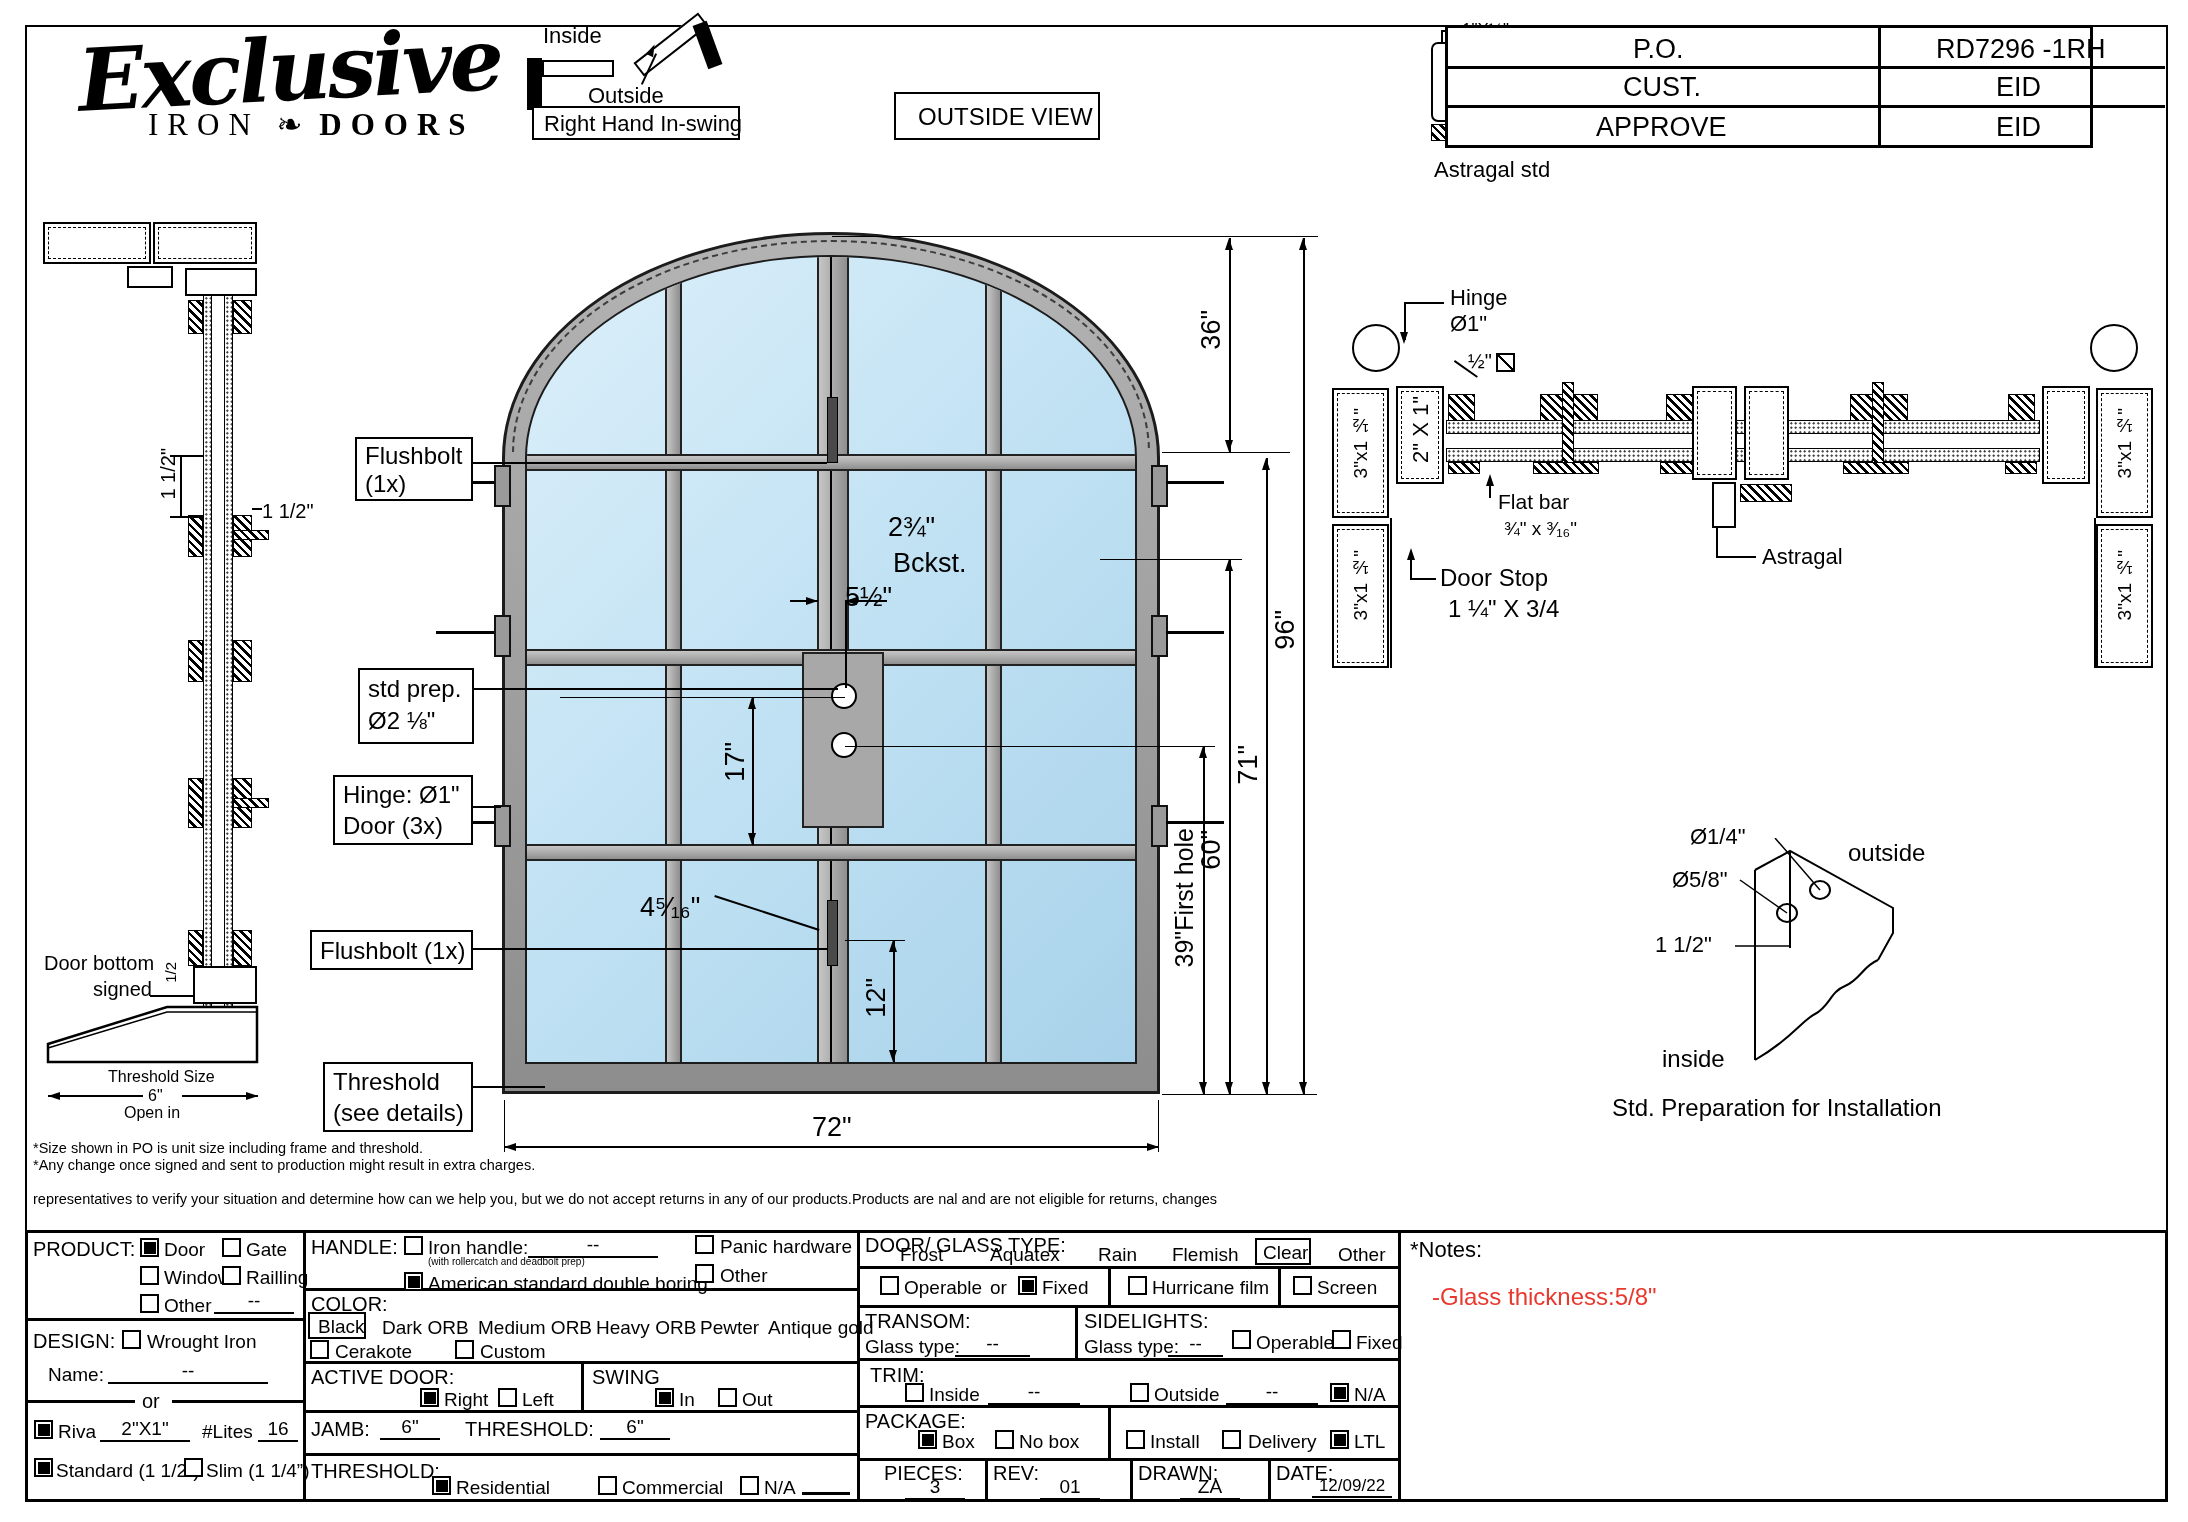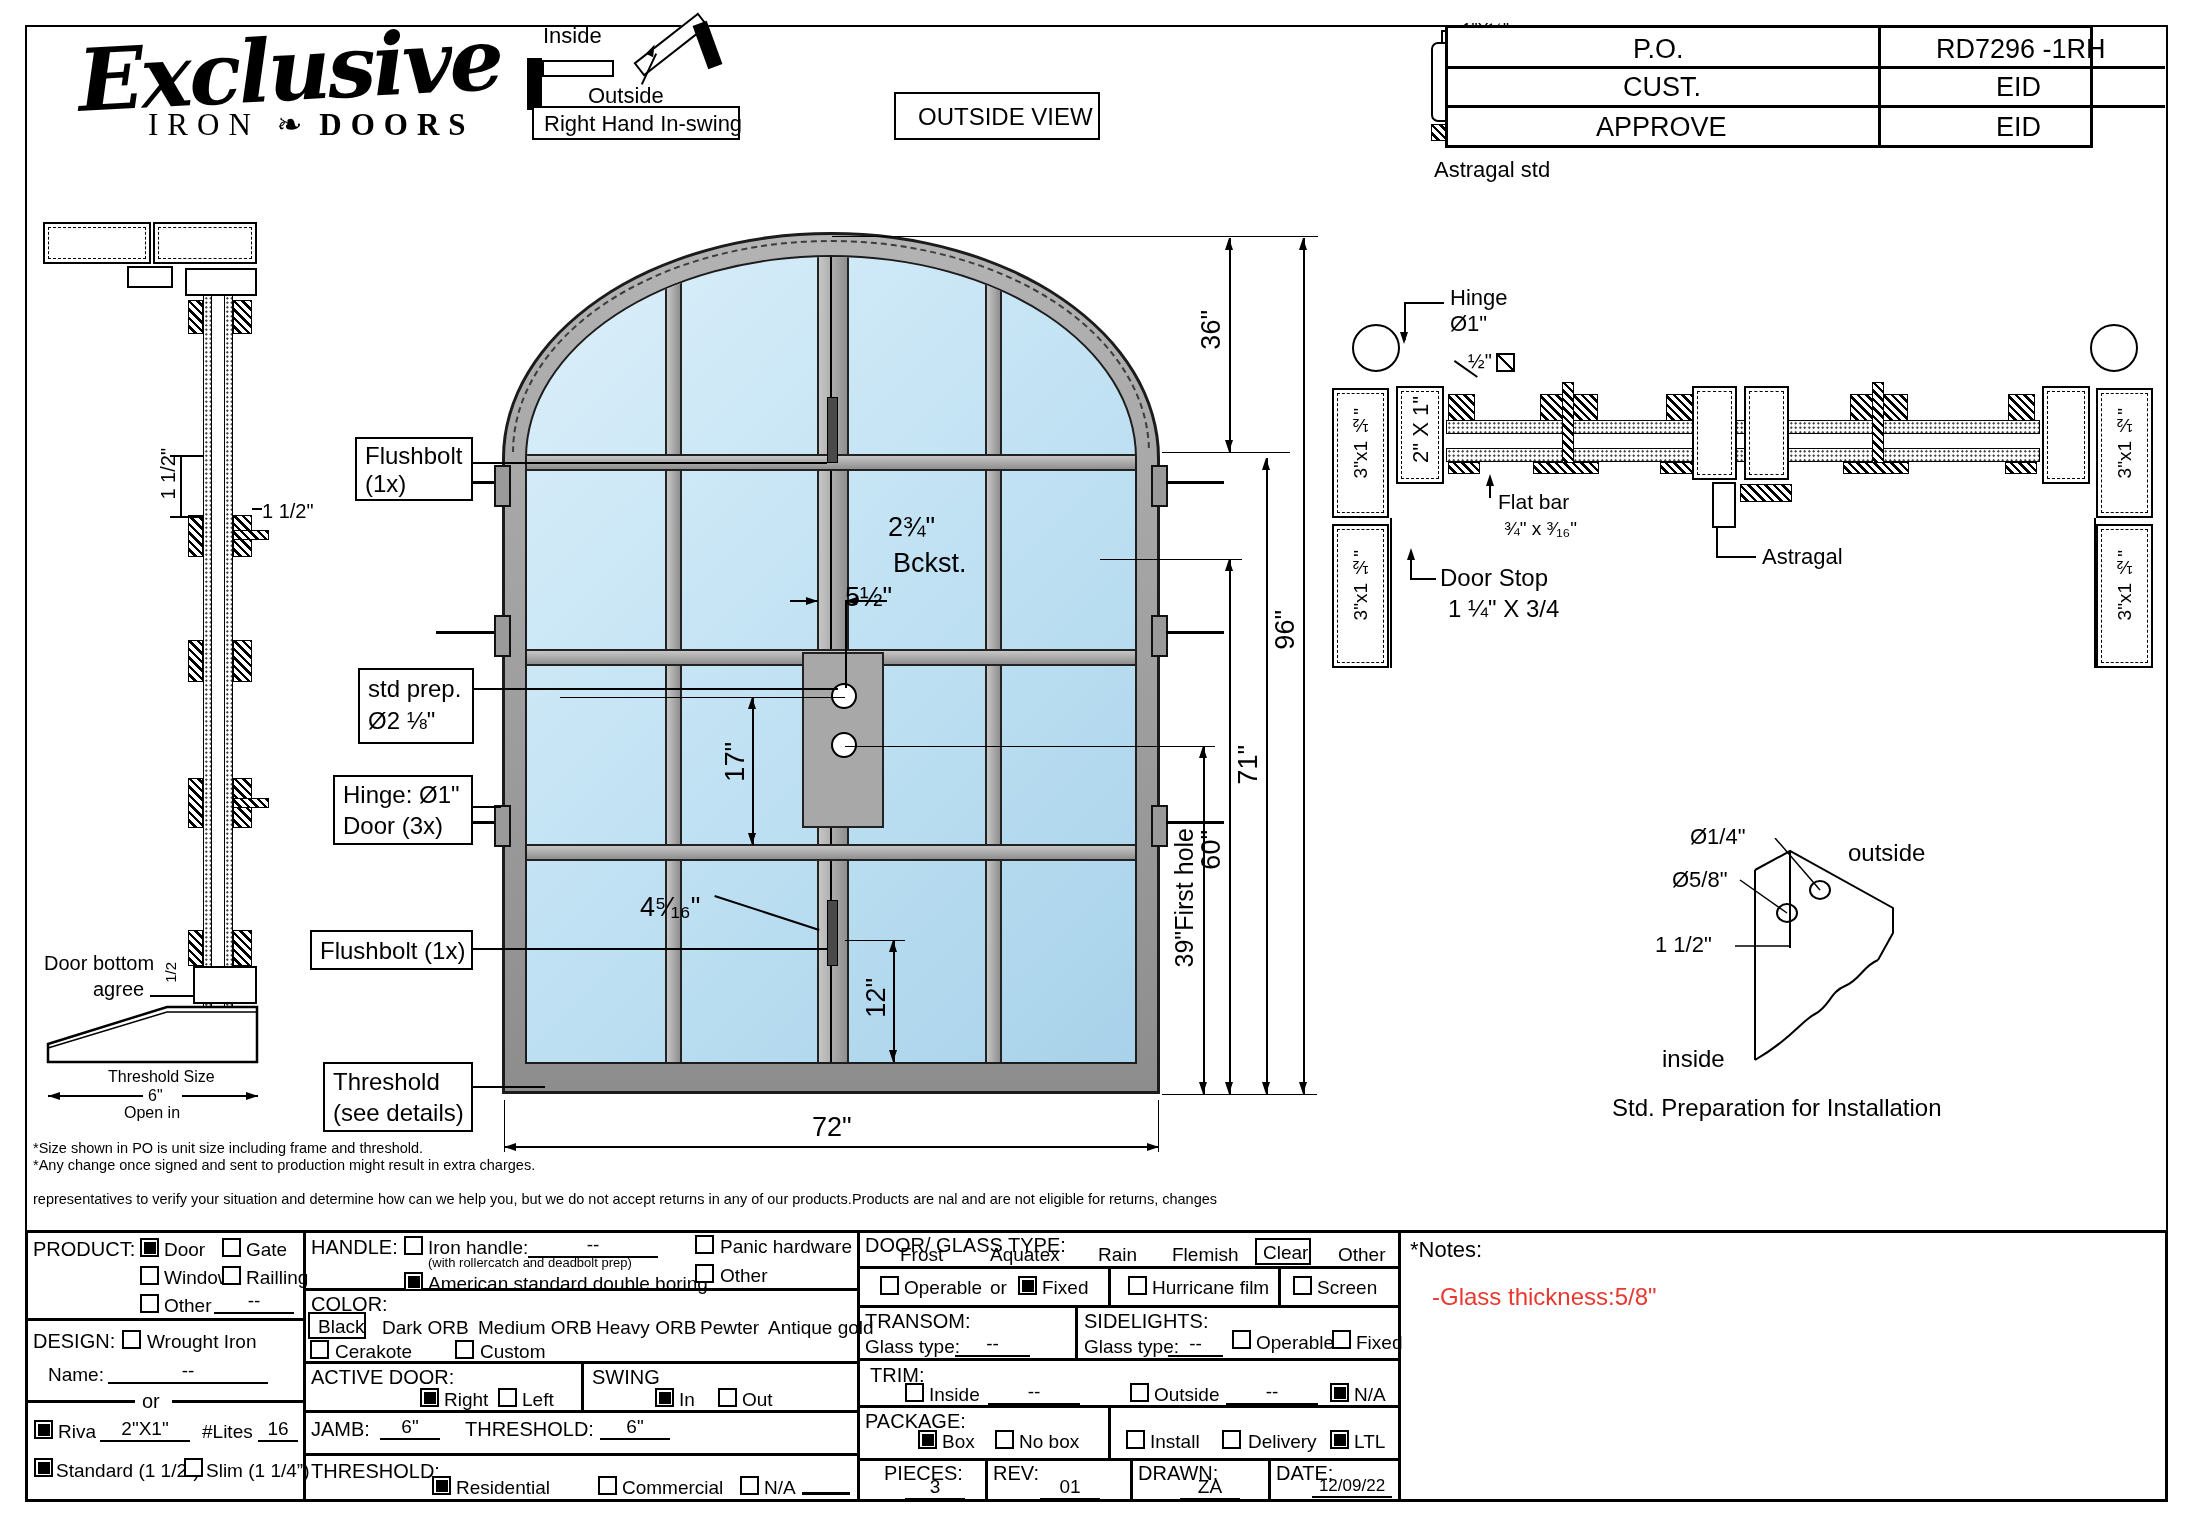--- a/index.html
+++ b/index.html
@@ -116,21 +116,21 @@
   <div class="h45" style="left:233px;top:930px;width:19px;height:36px"></div>
 
   <div class="vt fs20" style="left:158px;top:448px">1 1/2"</div>
   <div class="ln" style="left:180px;top:455px;width:1.5px;height:62px"></div>
   <div class="ln" style="left:170px;top:455px;width:34px;height:1.5px"></div>
   <div class="ln" style="left:170px;top:516px;width:34px;height:1.5px"></div>
   <div class="t fs20" style="left:262px;top:500px">1 1/2"</div>
   <div class="ln" style="left:252px;top:508px;width:10px;height:1.5px"></div>
 
   <div class="t fs20" style="left:44px;top:952px">Door bottom</div>
-  <div class="t fs20" style="left:93px;top:978px">agree</div>
+  <div class="t fs20" style="left:93px;top:978px">signed</div>
   <div class="vt" style="left:163px;top:962px;font-size:15px">1/2</div>
   <div class="ln" style="left:150px;top:995px;width:55px;height:1.5px"></div>
   <div class="bx" style="left:193px;top:966px;width:64px;height:38px;border-width:2.5px"></div>
   <div class="ln" style="left:200px;top:1006px;width:4px;height:28px"></div>
   <div class="ln" style="left:214px;top:1006px;width:4px;height:28px"></div>
   <div class="ln" style="left:228px;top:1006px;width:4px;height:28px"></div>
   <div class="ln" style="left:242px;top:1006px;width:4px;height:28px"></div>
 
   <svg style="position:absolute;left:45px;top:1003px" width="216" height="62" viewBox="0 0 216 62">
     <polygon points="3,59 3,41 122,4 212,4 212,59" fill="#fff" stroke="#000" stroke-width="2.5"></polygon>
@@ -393,21 +393,21 @@
   <div class="ln" style="left:303px;top:1288px;width:554px;height:2.5px"></div>
   <div class="ln" style="left:303px;top:1361px;width:554px;height:2.5px"></div>
   <div class="ln" style="left:303px;top:1410px;width:554px;height:2.5px"></div>
   <div class="ln" style="left:303px;top:1453px;width:554px;height:2.5px"></div>
   <div class="ln" style="left:581px;top:1361px;width:2.5px;height:49px"></div>
 
   <div class="t fs20" style="left:311px;top:1236px">HANDLE:</div>
   <div class="cb" style="left:404px;top:1236px"></div>
   <div class="t fs19" style="left:428px;top:1237px">Iron handle:</div>
   <div class="blank" style="left:528px;top:1234px;width:130px">--</div>
-  <div class="t" style="left:428px;top:1256px;font-size:13px">(with rollercatch and deadbolt prep)</div>
+  <div class="t" style="left:428px;top:1256px;font-size:10px">(with rollercatch and deadbolt prep)</div>
   <div class="cb on" style="left:404px;top:1272px"></div>
   <div class="t fs19" style="left:428px;top:1273px">American standard double boring</div>
   <div class="cb" style="left:695px;top:1235px"></div>
   <div class="t fs19" style="left:720px;top:1236px">Panic hardware</div>
   <div class="cb" style="left:695px;top:1264px"></div>
   <div class="t fs19" style="left:720px;top:1265px">Other</div>
 
   <div class="t fs20" style="left:311px;top:1293px">COLOR:</div>
   <div class="bx" style="left:308px;top:1312px;width:58px;height:27px">
     <div class="t fs19" style="left:8px;top:2px">Black</div>

